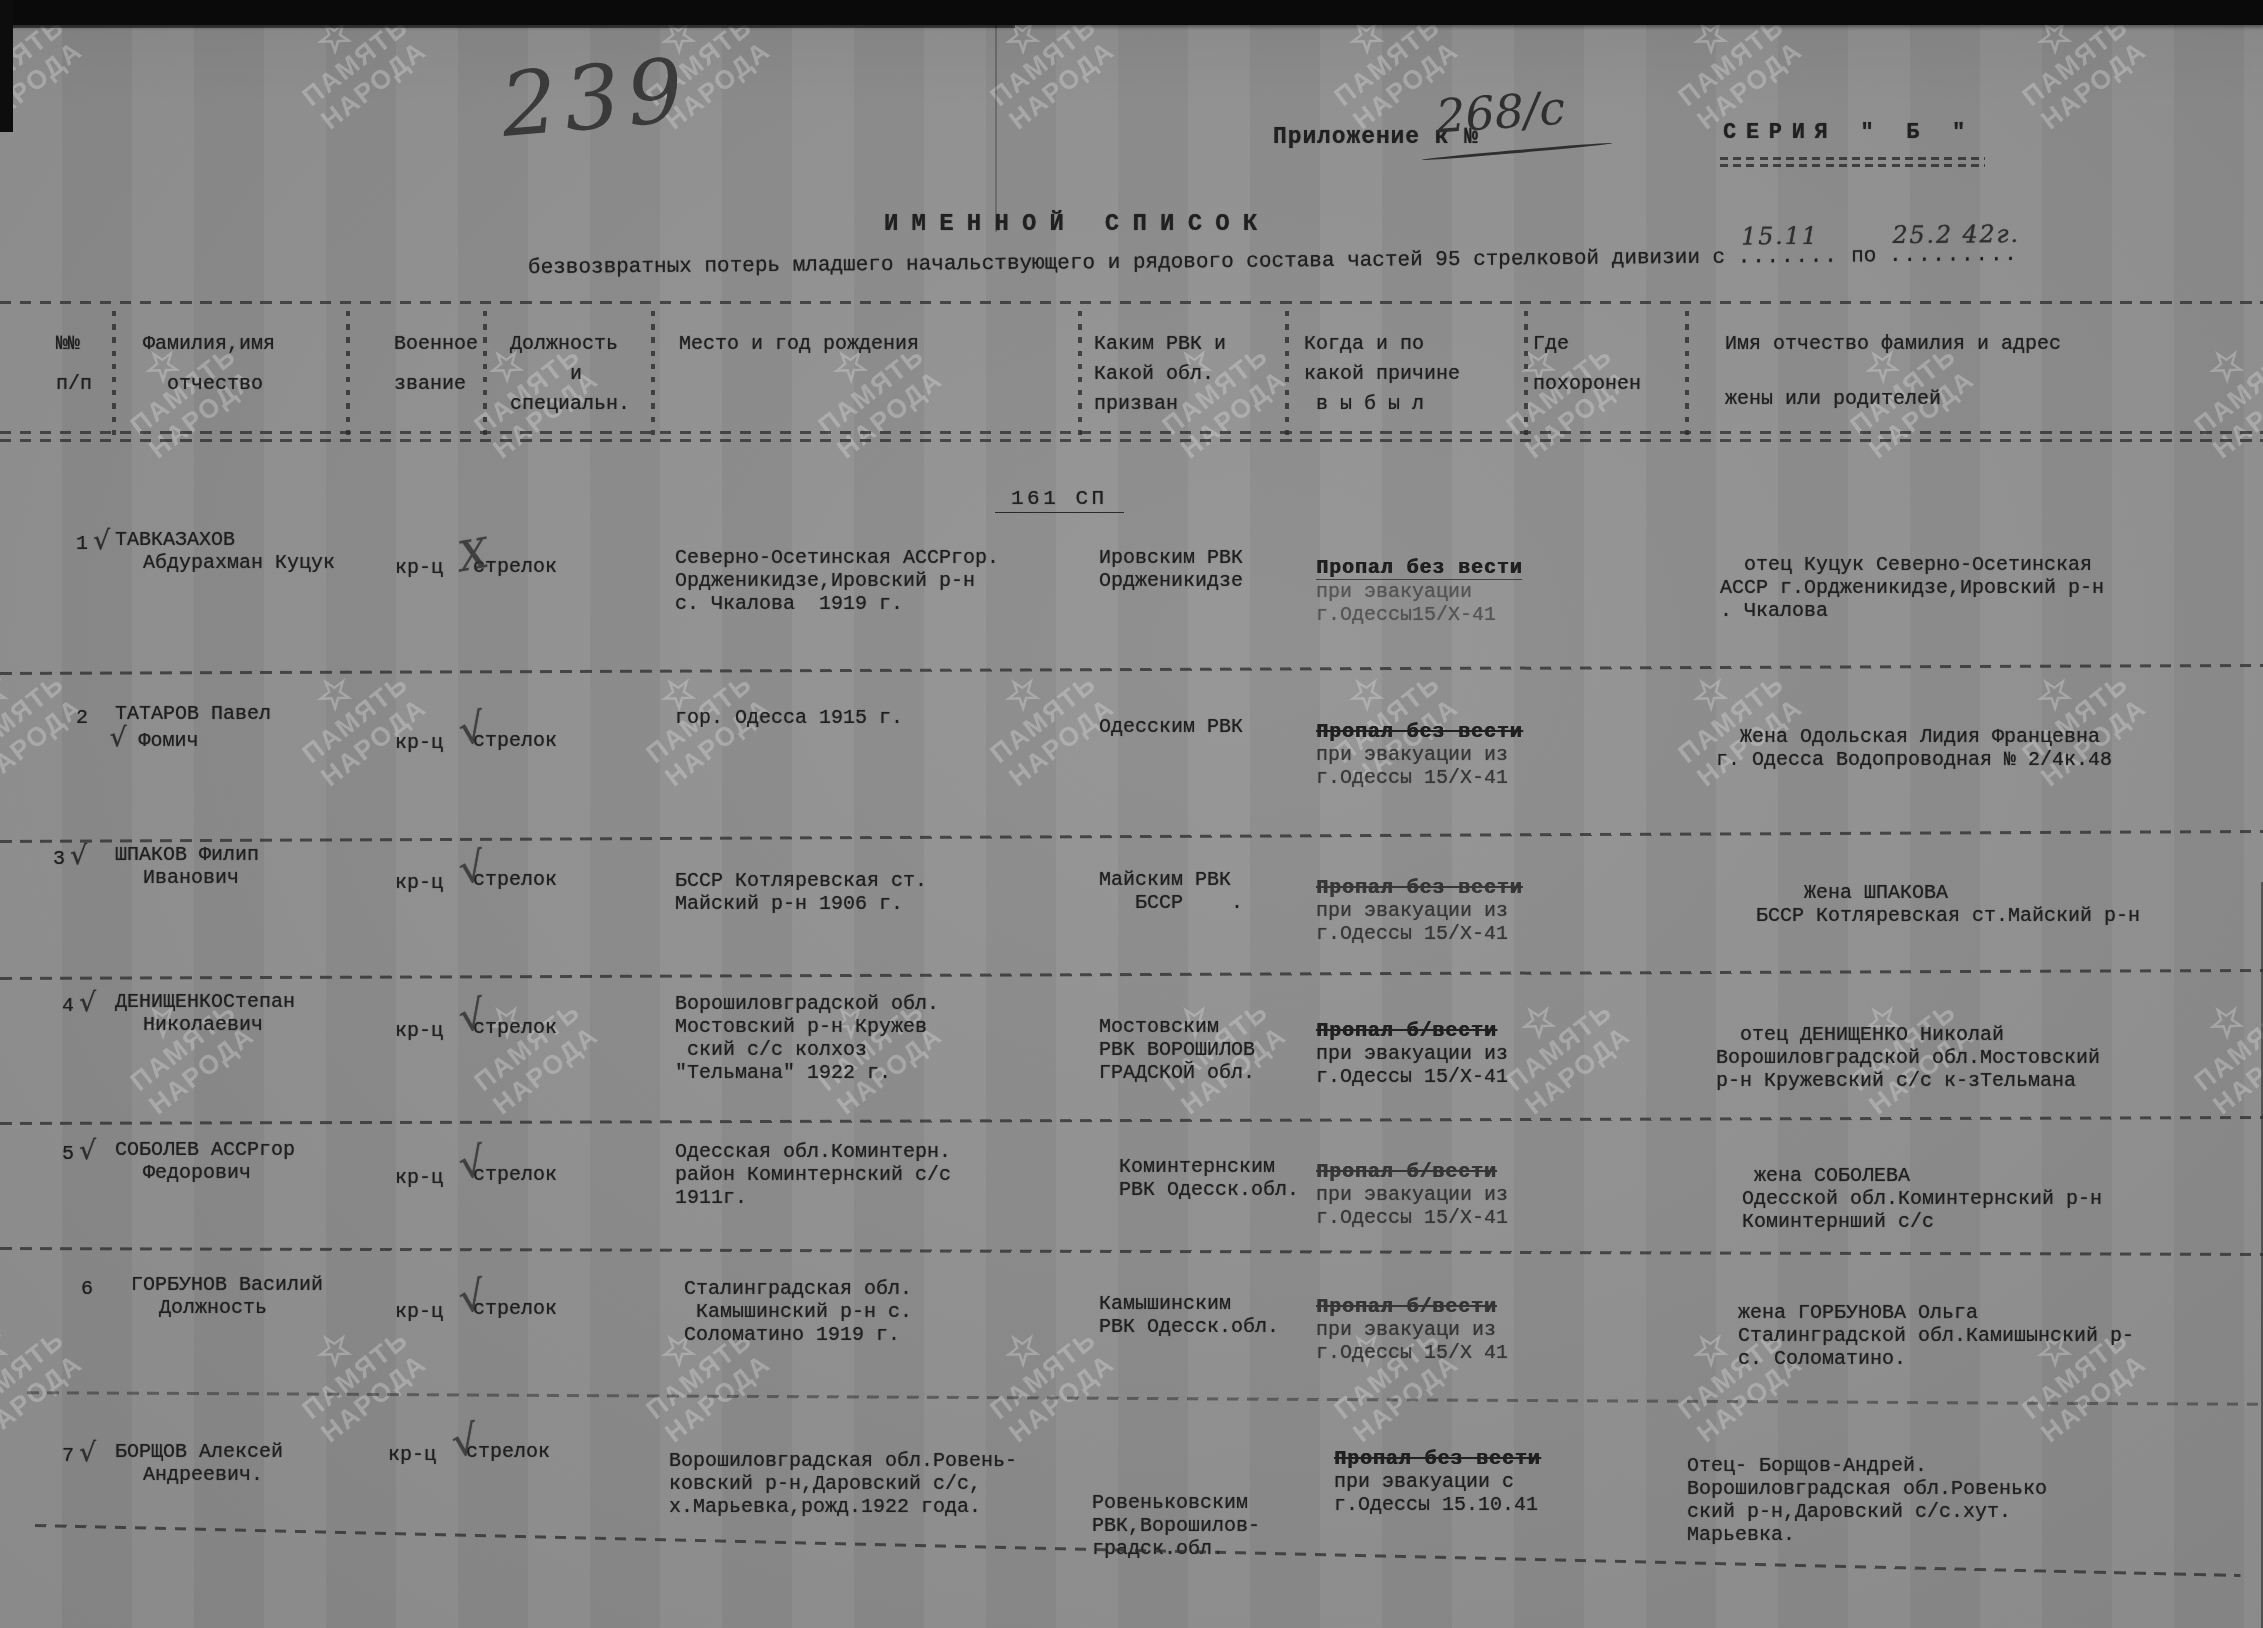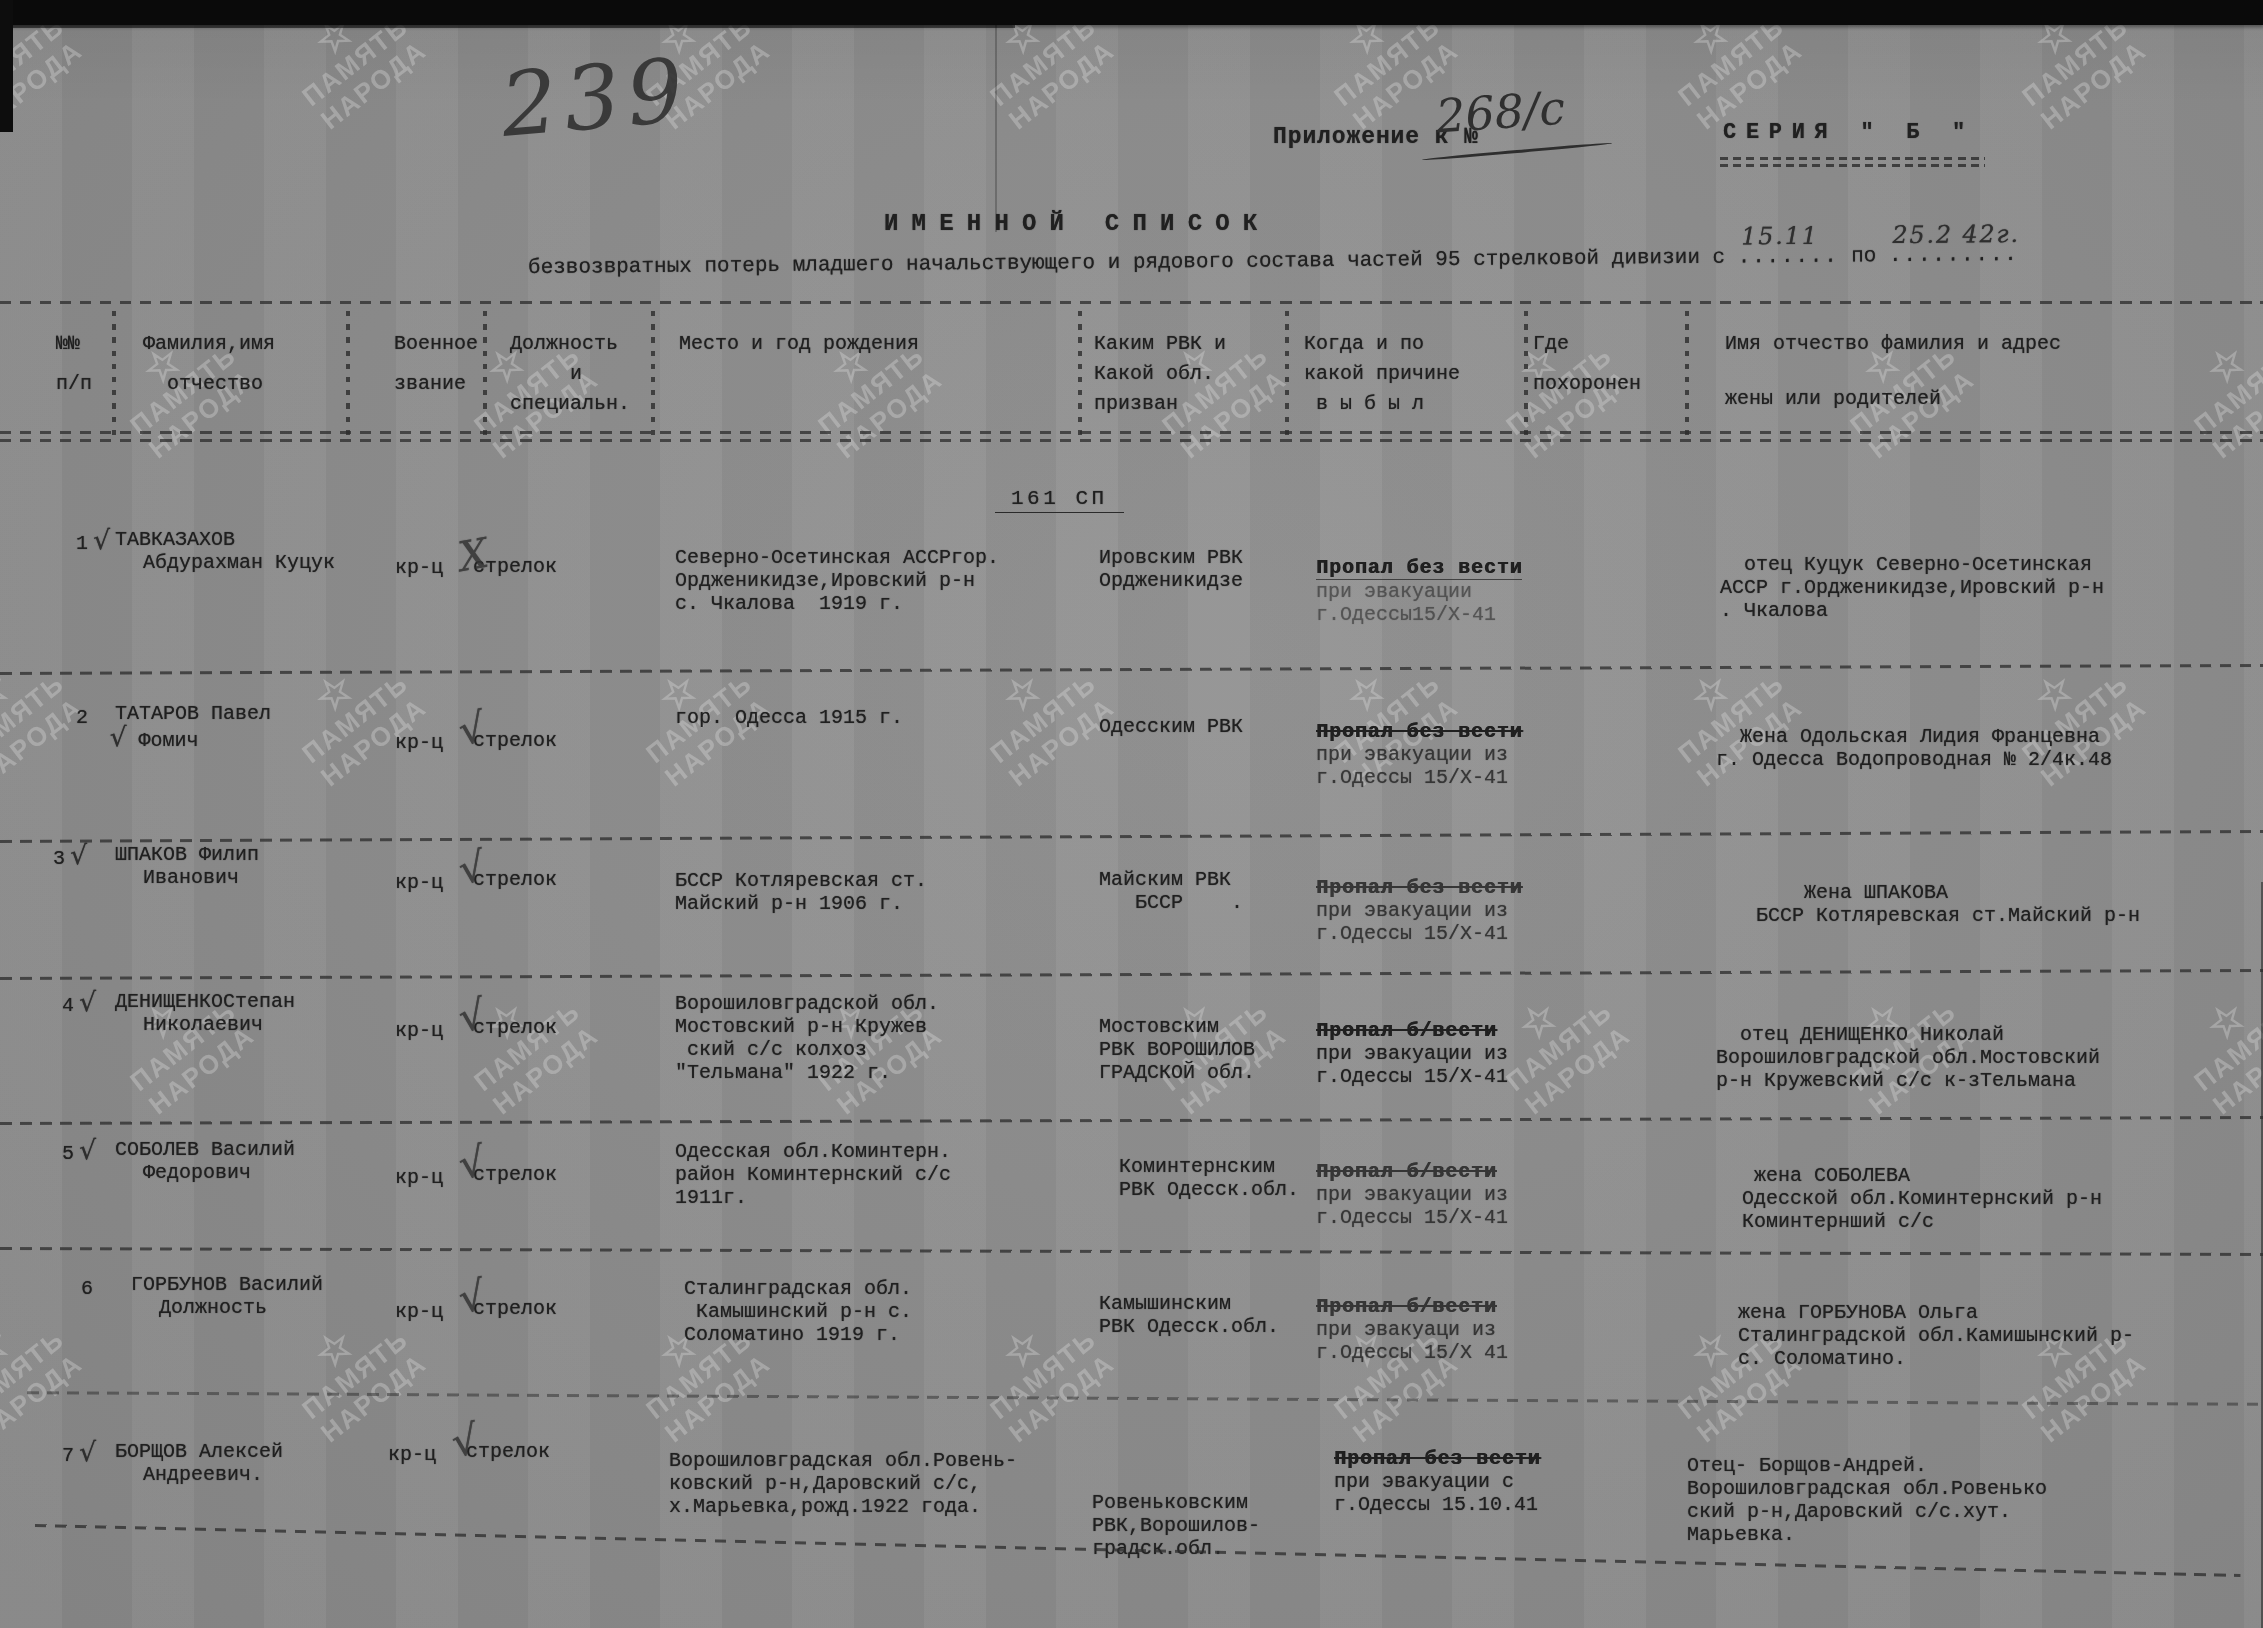--- a/index.html
+++ b/index.html
@@ -394,21 +394,21 @@
     <div class="c cause" style="top:31px;"><div class="ch struck">Пропал б/вести</div><div>при эвакуации из
 г.Одессы 15/X-41</div></div>
     <div class="c fam" style="left:1716px;top:35px;">  отец ДЕНИЩЕНКО Николай
 Ворошиловградской обл.Мостовский
 р-н Кружевский с/с к-зТельмана</div>
   </div>
   <div class="abs dash" style="left:0;top:1119px;width:2264px;transform:rotate(-0.15deg);"></div>
 
   <div class="row typed" style="top:1136px;">
     <div class="c num" style="left:62px;top:1.8px;"><span>5</span><span class="chk">√</span></div>
-    <div class="c name" style="top:1.8px;"><div>СОБОЛЕВ Василий</div><div class="n2">Федорович</div></div>
+    <div class="c name" style="top:1.8px;"><div>СОБОЛЕВ АССРгор</div><div class="n2">Федорович</div></div>
     <div class="c rank" style="top:30px;">кр-ц</div>
     <div class="c duty" style="top:27px;"><span class="dmark">√</span><span>стрелок</span></div>
     <div class="c birth" style="top:4.4px;">Одесская обл.Коминтерн.
 район Коминтернский с/с
 1911г.</div>
     <div class="c rvk" style="top:19.4px;margin-left:20px;">Коминтернским
 РВК Одесск.обл.</div>
     <div class="c cause" style="top:24px;"><div class="ch struck fade8">Пропал б/вести</div><div class="fade8">при эвакуации из
 г.Одессы 15/X-41</div></div>
     <div class="c fam" style="left:1742px;top:28px;"> жена СОБОЛЕВА

